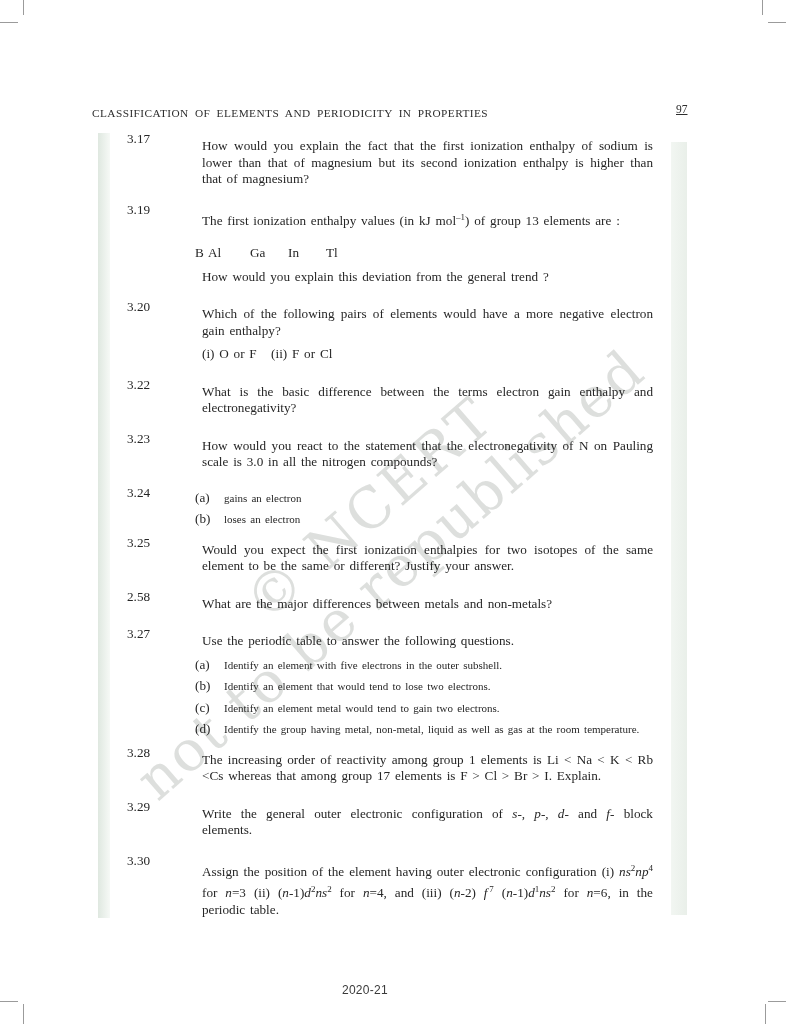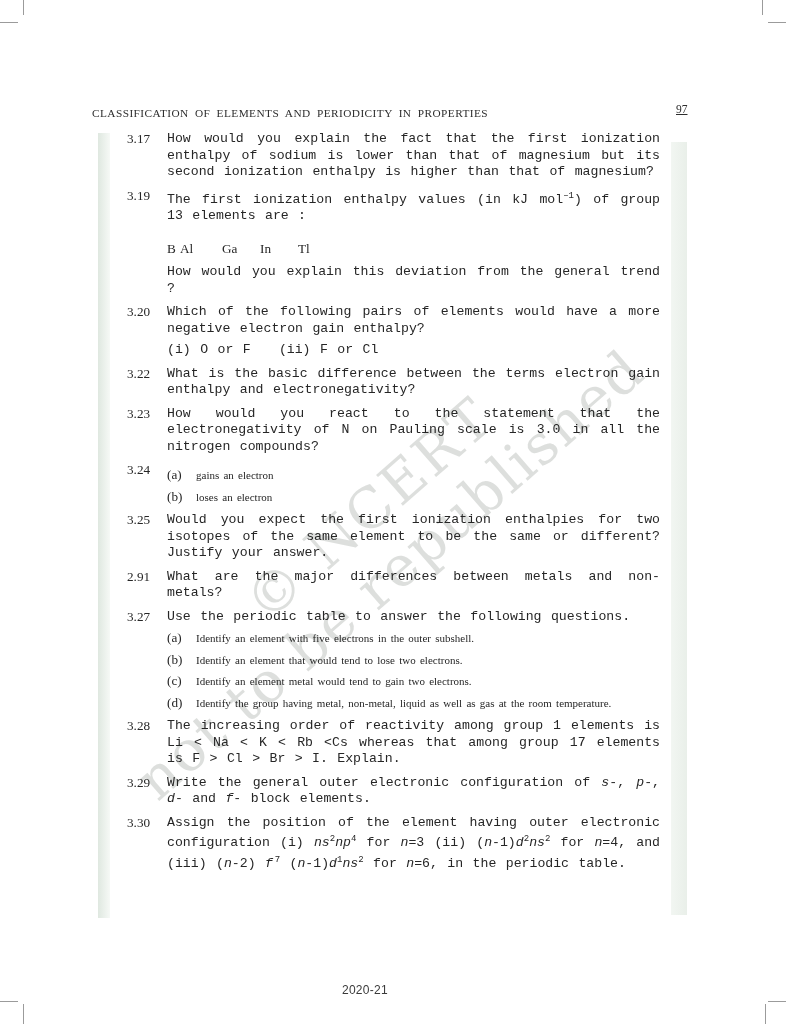--- a/index.html
+++ b/index.html
@@ -22,25 +22,25 @@
   
   .watermark { position:absolute; left:0; top:0; width:786px; height:1024px;
                pointer-events:none; overflow:hidden; }
   .wm { position:absolute; transform:rotate(-41deg); white-space:nowrap;
         font-family:"DejaVu Serif", serif; font-weight:500;
         color:rgba(148,157,150,0.32); }
   .wm1 { left:223px; top:495px; width:250px; text-align:center; font-size:56px; letter-spacing:3px; }
   .wm2 { left:60px;  top:542px; width:660px; text-align:center; font-size:56px; letter-spacing:2px; }
   
   .questions { position:absolute; left:127px; top:131px; width:533px; }
-  .q { display:flex; margin-bottom:7px; }
+  .q { display:flex; margin-bottom:7px;gap:28px; }
   .qnum { flex:0 0 40px; font-size:13.2px; line-height:16.5px; }
   .qbody { flex:1; min-width:0; }
-  .qtext { margin:0; font-size:13.2px; line-height:16.5px; text-align:justify;
-           word-spacing:1.5px;font-family:Liberation Mono, monospace; }
+  .qtext { margin:7px; font-size:13.2px; line-height:16.5px; text-align:justify;
+           word-spacing:1.5px; }
   .qtext sup, .prow sup { font-size:9px; }
   .extra { margin-top:5px; }
   .prow { font-size:13.2px; line-height:16.5px; margin-top:16px; }
   .prow span { display:inline-block; }
   .followup { margin-top:7px; }
   .sub { display:flex; margin-top:5px; }
   .sublabel { flex:0 0 29px; font-size:13.2px; line-height:16.5px; }
   .subtext { flex:1; min-width:0; margin:0; font-size:11px; line-height:16.5px;
              text-align:justify; word-spacing:1.5px; }
   
@@ -134,21 +134,21 @@
     </div>
 
     <div class="q">
       <span class="qnum">3.25</span>
       <div class="qbody">
           <p class="qtext">Would you expect the first ionization enthalpies for two isotopes of the same element to be the same or different? Justify your answer.</p>
         </div>
     </div>
 
     <div class="q">
-      <span class="qnum">2.91</span>
+      <span class="qnum">2.58</span>
       <div class="qbody">
           <p class="qtext">What are the major differences between metals and non-metals?</p>
         </div>
     </div>
 
     <div class="q">
       <span class="qnum">3.27</span>
       <div class="qbody">
         <p class="qtext">Use the periodic table to answer the following questions.</p>
         <div class="sub">

